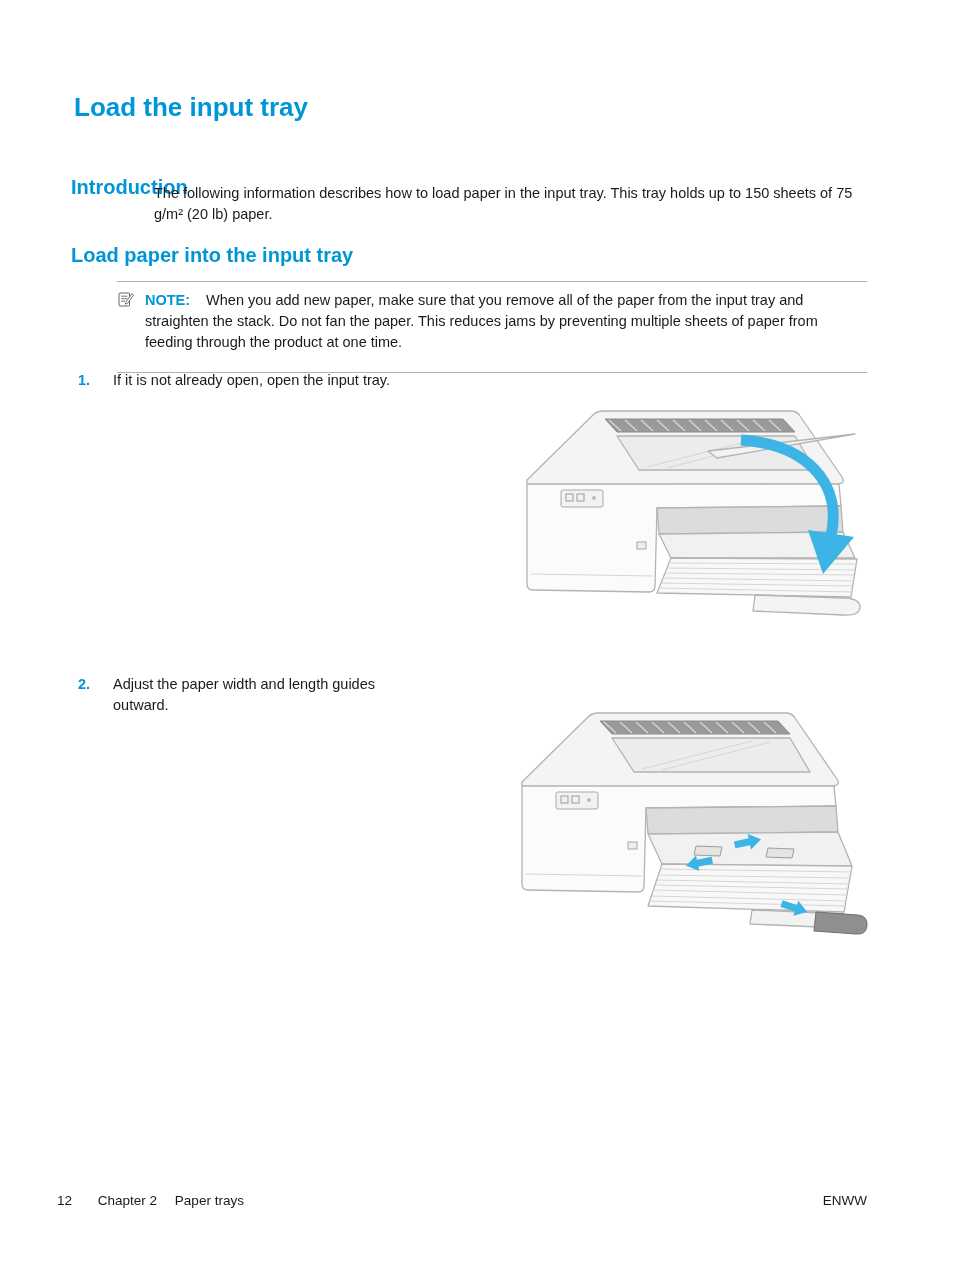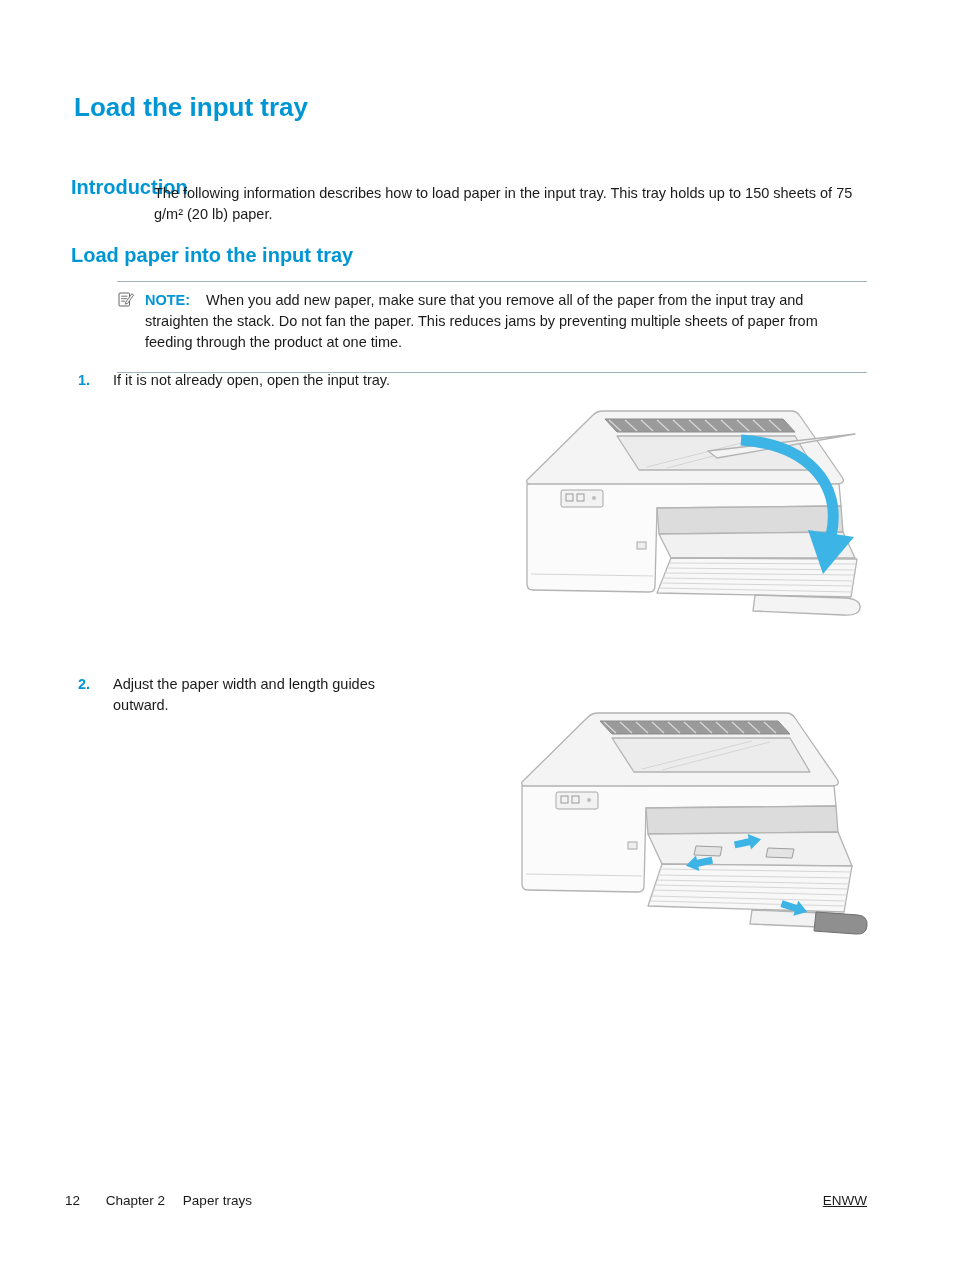--- a/index.html
+++ b/index.html
@@ -54,26 +54,26 @@
   }
   .step-2 .step-text { width:282px; }
 
   .illus { position:absolute; }
   .illus-1 { left:505px; top:398px; width:365px; height:235px; }
   .illus-2 { left:500px; top:700px; width:380px; height:265px; }
   .illus svg { display:block; }
 
   .footer {
     position:absolute; left:57px; right:87px; top:1193px;
-    font-size:13.5px; color:#1a1a1a;margin-left:8px;
+    font-size:13.5px; color:#1a1a1a;
   }
   .footer-left span { display:inline-block; }
   .footer-page { margin-right:22px; }
   .footer-chapter { margin-right:14px; }
-  .footer-right { position:absolute; right:0; top:0;text-decoration:underline; }
+  .footer-right { position:absolute; right:0; top:0; }
 
   
   .ln   { stroke:#b3b3b3; stroke-width:1.3; stroke-linejoin:round; }
   .thin { stroke:#d5d5d5; stroke-width:1; }
   .slat { stroke:#d9d9d9; stroke-width:1.2; }
   .arrow-fill   { fill:var(--arrow-blue,#3cb4e5); }
   .arrow-stroke { stroke:var(--arrow-blue,#3cb4e5); fill:none; }
 </style>
 </head>
 <body>

